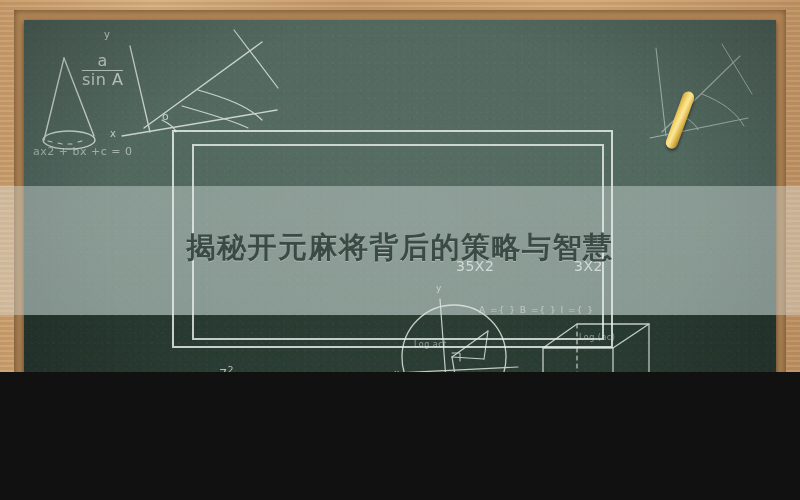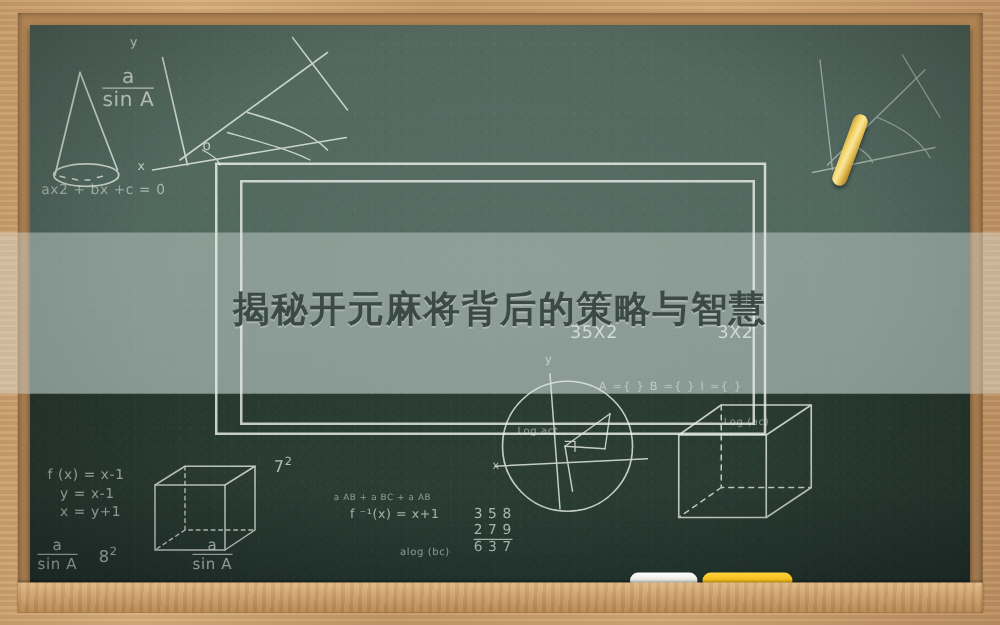--- a/index.html
+++ b/index.html
@@ -1,18 +1,18 @@
 <!DOCTYPE html>
 <html><head>
 <meta charset="utf-8">
 <style>
   html,body{margin:0;padding:0;background:#111;}
   body{width:800px;height:500px;overflow:hidden;font-family:"Liberation Sans","DejaVu Sans",sans-serif;}
 
-  #stage{position:relative;width:800px;height:500px;overflow:hidden;}
+  #stage{position:relative;width:800px;height:372px;overflow:hidden;}
 
   
   .frame-outer{
     position:absolute;left:0;top:0;width:800px;height:500px;
     background:
       repeating-linear-gradient(180deg,
         rgba(255,255,255,.05) 0px, rgba(255,255,255,.05) 2px,
         rgba(0,0,0,.05) 2px, rgba(0,0,0,.05) 5px),
       linear-gradient(95deg,#c89b6a 0%,#d8ae7c 18%,#c69a69 42%,#d4a876 68%,#bd8f60 100%);
   }

